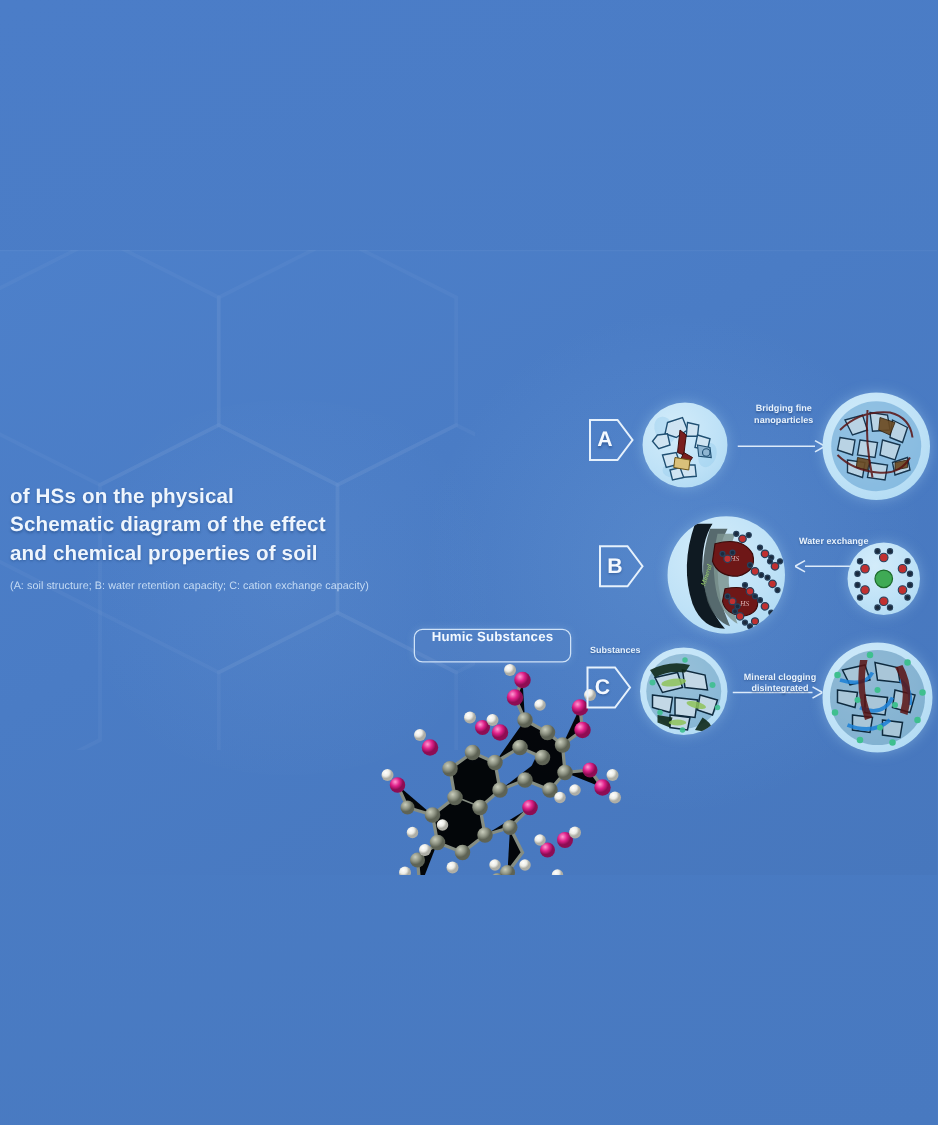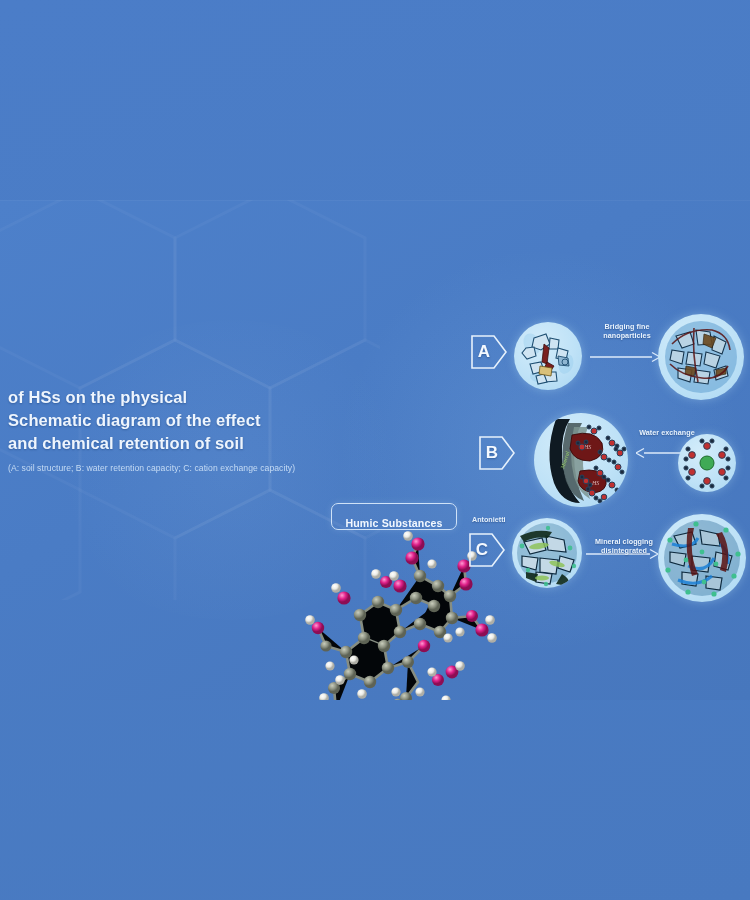--- a/index.html
+++ b/index.html
@@ -78,21 +78,21 @@
   }
 
   
   #hs-pill {
     position: absolute;
     left: 331px; top: 303px;
     width: 124px; height: 25px;
     border: 1.3px solid #cfe2f7;
     border-radius: 7px;
     background: rgba(90,135,200,0.25);
-    display: flex; align-items: flex-end; justify-content: center;
+    display: flex; align-items: flex-start; justify-content: center;
     box-shadow: 0 0 7px rgba(200,228,255,0.18);
   }
   #hs-pill span {
     color: #f2f8ff;
     font-size: 10.6px;
     font-weight: bold;
     letter-spacing: 0.15px;
     white-space: nowrap;
   }
 
@@ -158,21 +158,21 @@
         <polygon points="310,208 405,160 500,208 500,310 405,358 310,310"></polygon>
         <polygon points="215,358 310,310 405,358 405,460 310,508 215,460"></polygon>
         <polygon points="25,262 120,310 120,412 25,460 -70,412 -70,310"></polygon>
       </g>
     </svg>
 
     <div id="textblock">
       <div class="title">
         <div>of HSs on the physical</div>
         <div>Schematic diagram of the effect</div>
-        <div>and chemical retention of soil</div>
+        <div>and chemical properties of soil</div>
       </div>
       <div class="subtitle">(A: soil structure; B: water retention capacity; C: cation exchange capacity)</div>
     </div>
 
     <div id="hs-pill">
       <span>Humic Substances</span>
     </div>
 
     <svg id="molecule" viewBox="0 0 210 290">
       <defs>
@@ -490,21 +490,21 @@
                 <circle cx="8" cy="34" r="2.1"></circle>
               <circle cx="8" cy="25" r="2.1"></circle>
                 <circle cx="10" cy="15" r="2.1"></circle>
             </g>
           </g>
         </svg>
       </div>
     </div>
 
     <div class="row">
-      <div class="side-label" style="left:472px; top:315px;">Antonietti</div>
+      <div class="side-label" style="left:472px; top:315px;">Substances</div>
 
       <svg class="badge" style="left:468px; top:330px;" viewBox="0 0 38 40">
         <path d="M2 4 L24 4 L36 20 L24 36 L2 36 Z" fill="none" stroke="#e6f1fc" stroke-width="1.6"></path>
       </svg>
       <div class="badge" style="left:468px; top:330px;">
         <div class="letter">C</div>
       </div>
 
       <div class="circ" style="left:512px; top:318px; width:70px; height:70px;">
         <svg viewBox="0 0 70 70" width="70" height="70">

